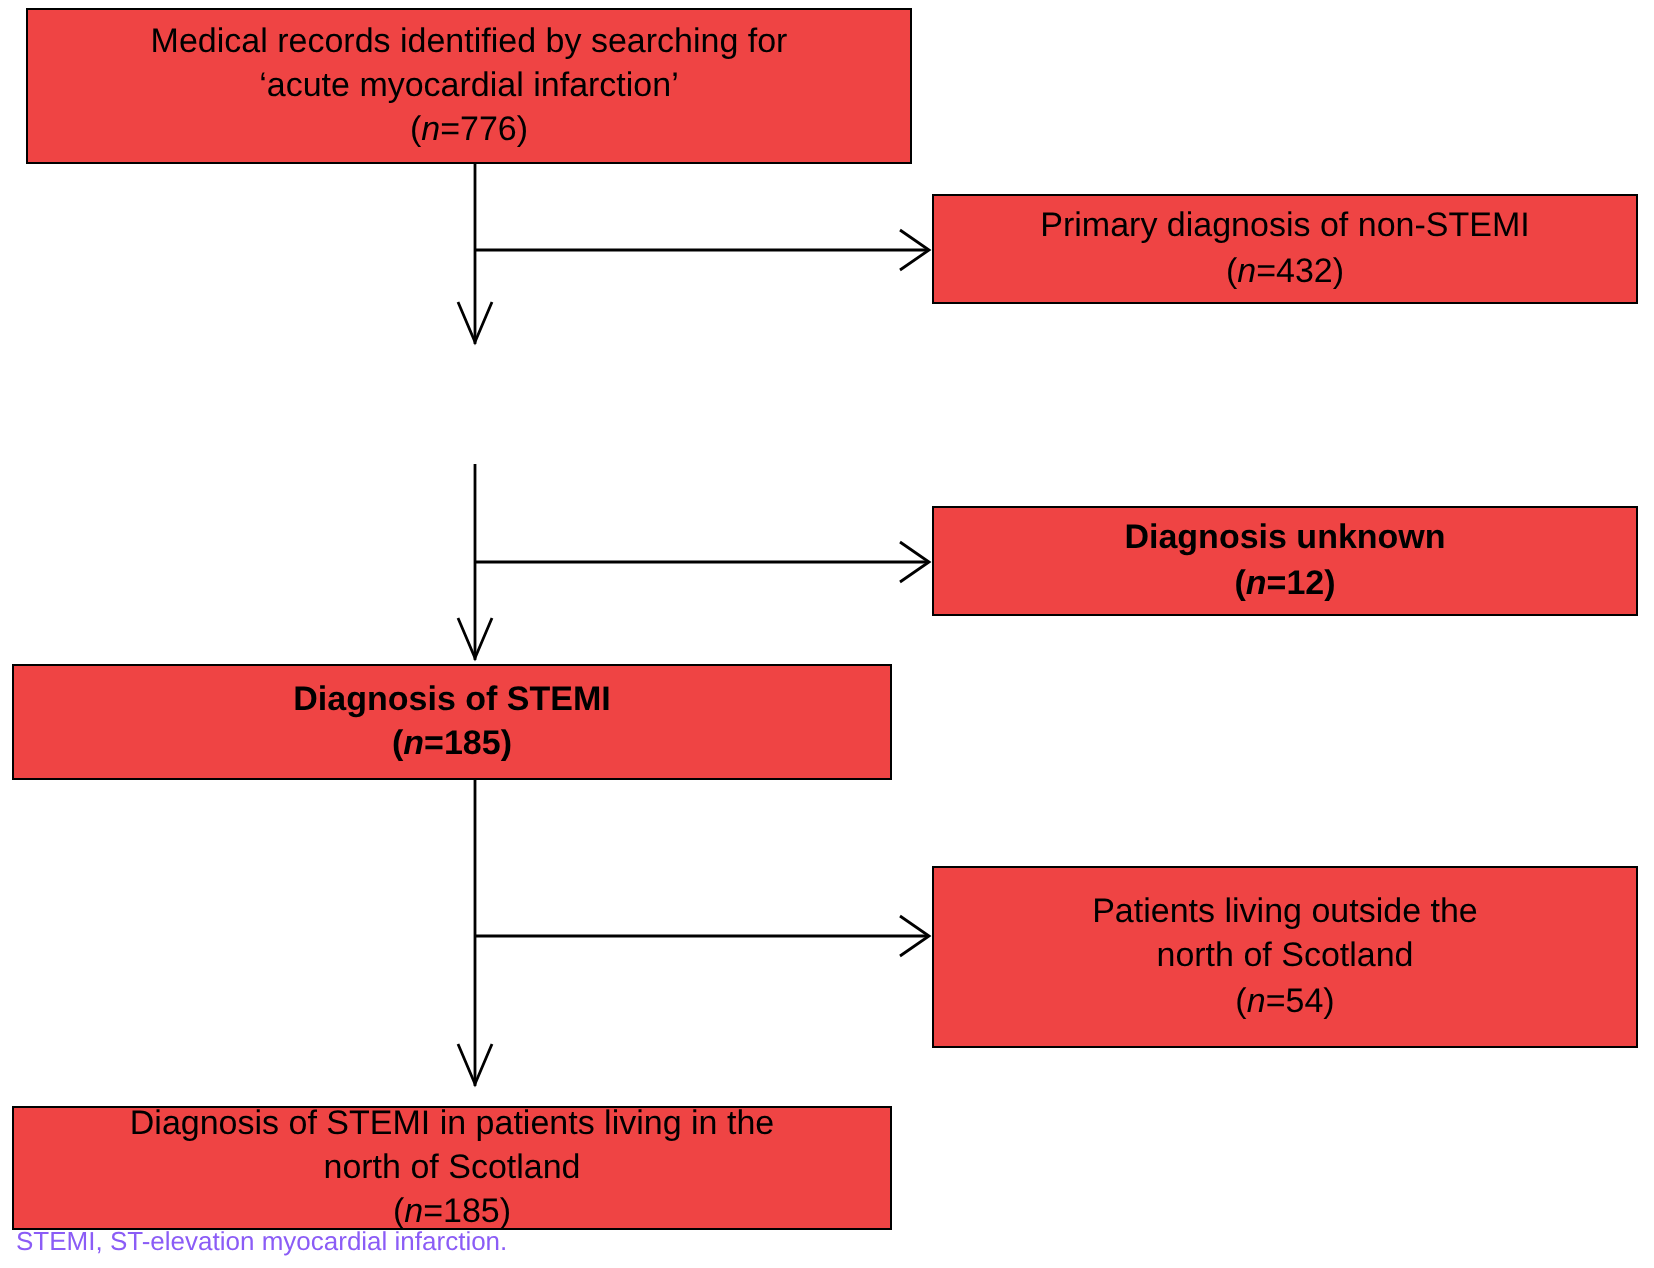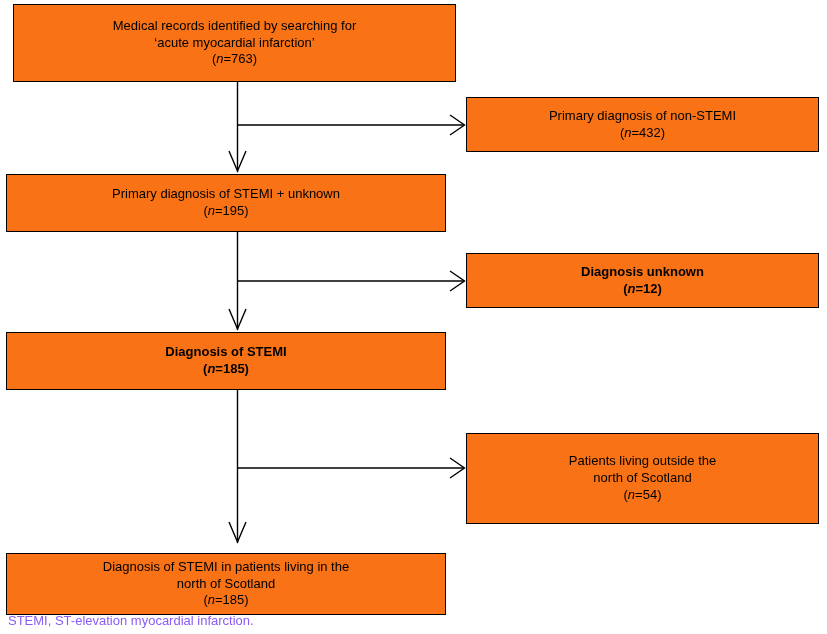--- a/index.html
+++ b/index.html
@@ -16,28 +16,28 @@
     position: relative;
     width: 827px;
     height: 634px;
     overflow: hidden;
     background: #ffffff;
   }
   .flow-box {
     position: absolute;
     box-sizing: border-box;
     border: 1.3px solid #000000;
-    background: #f97316;
+    background: #ef4444;
     display: flex;
     flex-direction: column;
     align-items: center;
     justify-content: center;
     text-align: center;
     line-height: 1.30;
-    font-size: 13px;
+    font-size: 17px;
     color: #000000;
     padding: 2px 6px;
   }
   .flow-box .line {
     display: block;
     white-space: nowrap;
   }
   .flow-box .count {
     display: block;
     white-space: nowrap;
@@ -94,27 +94,23 @@
       <line x1="237.5" y1="390" x2="237.5" y2="543"></line>
       <polyline points="229,522 237.5,542 246,522"></polyline>
       <line x1="237.5" y1="468" x2="464" y2="468"></line>
       <polyline points="450,458 464.5,468 450,478"></polyline>
     </g>
   </svg>
 
   <div class="flow-box" id="box-identified">
     <span class="line">Medical records identified by searching for</span>
     <span class="line">‘acute myocardial infarction’</span>
-    <span class="count"><span>(</span><i>n</i><span>=763)</span></span>
+    <span class="count"><span>(</span><i>n</i><span>=776)</span></span>
   </div>
 
-  <div class="flow-box" id="box-stemi-unknown">
-    <span class="line">Primary diagnosis of STEMI + unknown</span>
-    <span class="count"><span>(</span><i>n</i><span>=195)</span></span>
-  </div>
 
   <div class="flow-box" id="box-stemi">
     <span class="line">Diagnosis of STEMI</span>
     <span class="count"><span>(</span><i>n</i><span>=185)</span></span>
   </div>
 
   <div class="flow-box" id="box-stemi-north">
     <span class="line">Diagnosis of STEMI in patients living in the</span>
     <span class="line">north of Scotland</span>
     <span class="count"><span>(</span><i>n</i><span>=185)</span></span>

